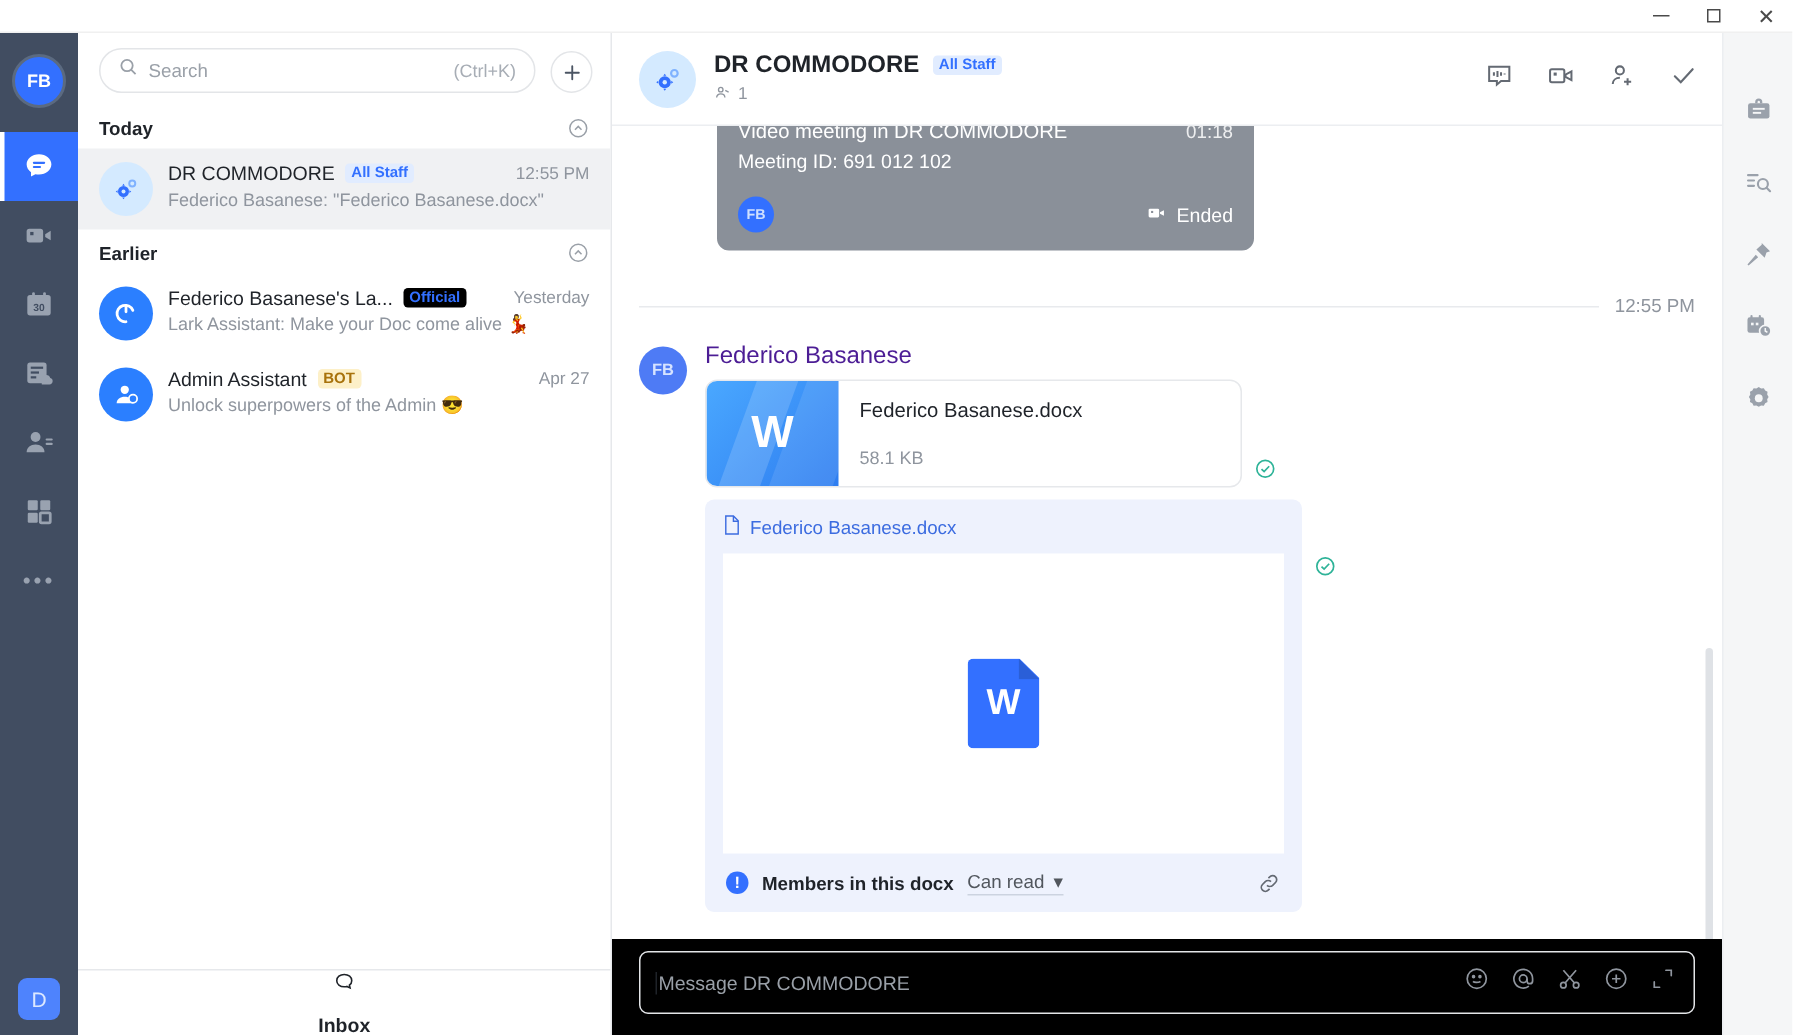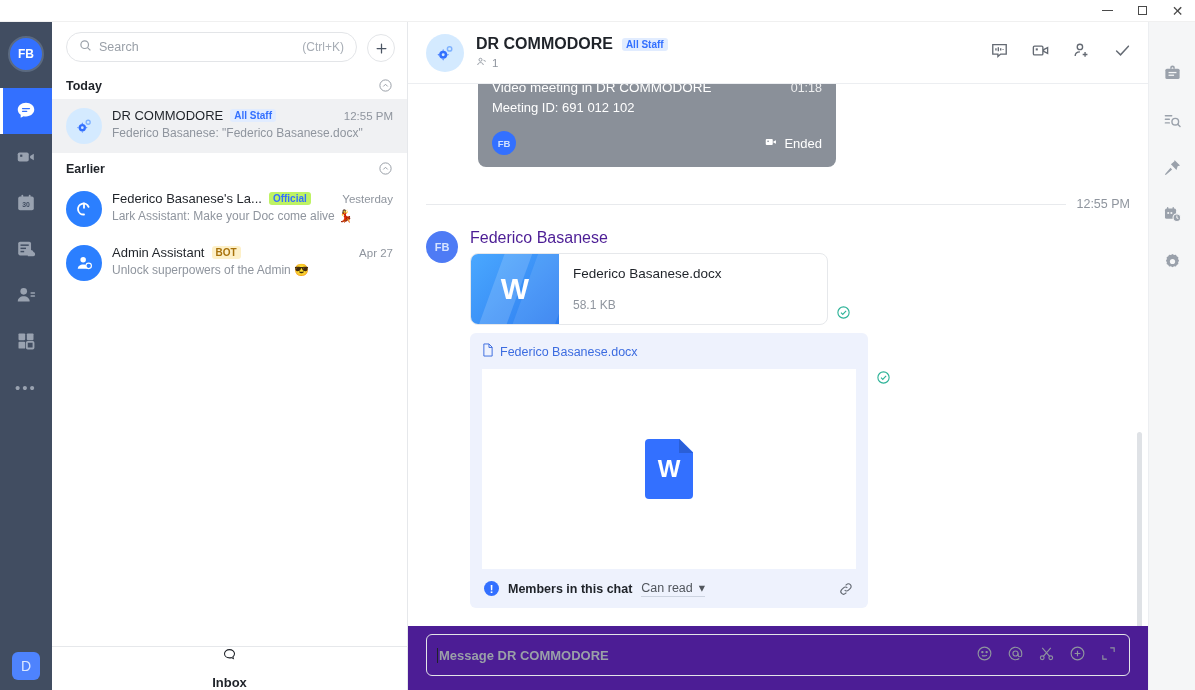--- a/index.html
+++ b/index.html
@@ -94,21 +94,21 @@
   .conv-main { flex: 1 1 auto; min-width: 0; }
   .conv-line1 { display: flex; align-items: center; gap: 7px; }
   .conv-name {
     font-size: 13px; color: #1f2329; white-space: nowrap; overflow: hidden;
     text-overflow: ellipsis; max-width: 172px;
   }
   .tag {
     font-size: 10px; font-weight: bold; padding: 1px 4px; border-radius: 3px; white-space: nowrap;
   }
   .tag.allstaff { background: #e1ecff; color: #3370ff; }
-  .tag.official { background: #bef264; color: #3370ff; }
+  .tag.official { background: #000000; color: #3370ff; }
   .tag.bot { background: #fdf0c8; color: #a8720b; }
   .conv-time { margin-left: auto; font-size: 11.5px; color: #8f959e; white-space: nowrap; }
   .conv-sub {
     font-size: 12px; color: #8f959e; margin-top: 3px;
     white-space: nowrap; overflow: hidden; text-overflow: ellipsis;
   }
 
   .conv-spacer { flex: 1 1 auto; }
   .inbox-bar {
     height: 44px; border-top: 1px solid #e6e8eb; display: flex; align-items: center;
@@ -217,21 +217,21 @@
     border-bottom: 1px solid #ccd3e0; padding-bottom: 1px;
   }
   .perm-link { margin-left: auto; color: #646a73; display: flex; }
 
   .scrollbar {
     position: absolute; right: 6px; top: 348px; width: 5px; height: 262px;
     background: #dfe2e6; border-radius: 3px;
   }
 
   
-  .composer-wrap { flex: 0 0 auto; padding: 8px 18px 14px 18px; background: #4c1d95; font-weight: bold; }
+  .composer-wrap { flex: 0 0 auto; padding: 8px 18px 14px 18px; background: #000000; }
   .composer {
     height: 42px; border: 1px solid #e3e5e8; border-radius: 6px;
     display: flex; align-items: center; padding: 0 12px 0 10px; gap: 0;
   }
   .composer .caret { width: 1px; height: 15px; background: #1f2329; margin-right: 1px; }
   .composer-ph { font-size: 13px; color: #9aa0a8; flex: 1 1 auto; }
   .composer-icons { display: flex; align-items: center; gap: 14px; color: #8f959e; }
 
   
   .right-rail {
@@ -568,21 +568,21 @@
                 </div>
                 <div class="doc-preview">
                   <div class="doc-icon">
                     <span class="page"></span>
                       <span class="fold"></span>
                     <span class="wl">W</span>
                   </div>
                 </div>
                 <div class="perm-row">
                   <span class="perm-info">!</span>
-                  <span class="perm-label">Members in this chat</span>
+                  <span class="perm-label">Members in this docx</span>
                   <span class="perm-select">
                     <span>Can read</span>
                     <span>▾</span>
                   </span>
                   <span class="perm-link">
                     <svg width="16" height="16" viewBox="0 0 24 24" fill="none" stroke="currentColor" stroke-width="1.7">
                       <path d="M10 13.8a4 4 0 005.7 0l2.8-2.8a4 4 0 10-5.7-5.7l-1.4 1.4"></path>
                       <path d="M14 10.2a4 4 0 00-5.7 0l-2.8 2.8a4 4 0 005.7 5.7l1.4-1.4"></path>
                     </svg>
                   </span>

